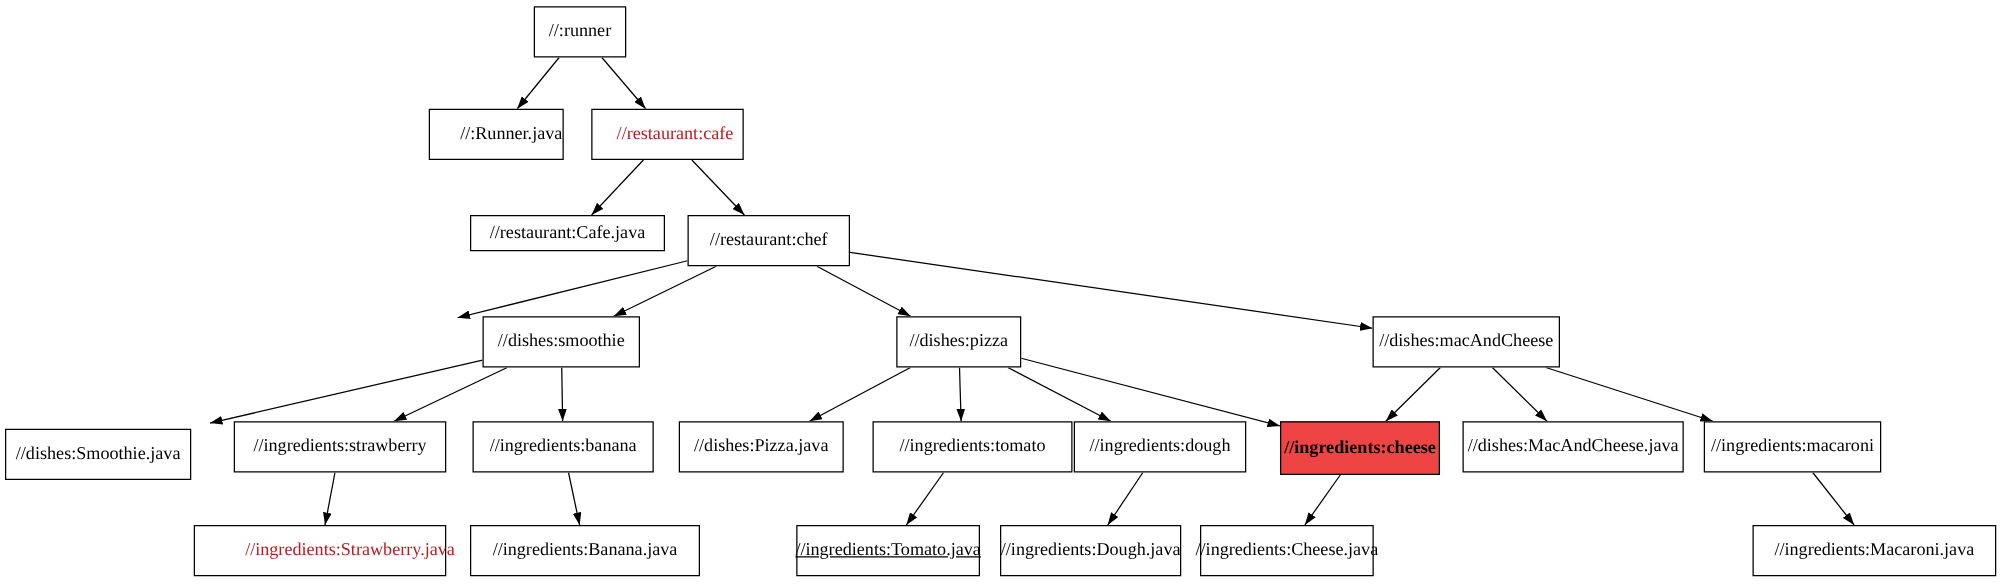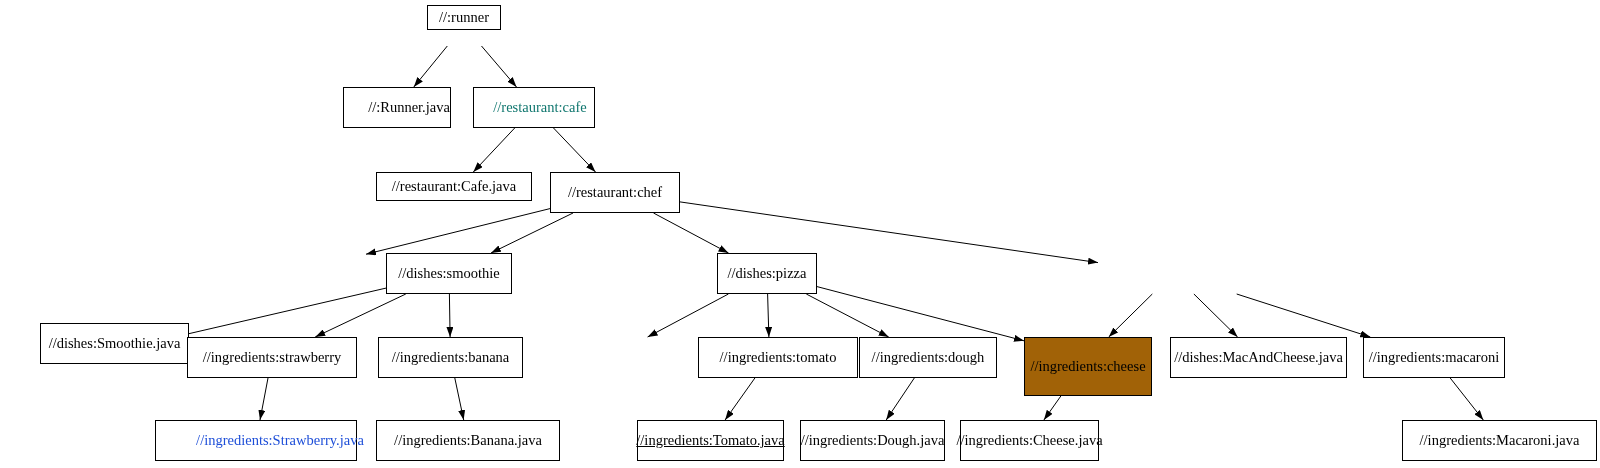--- a/index.html
+++ b/index.html
@@ -70,34 +70,36 @@
         <line x1="1152.3" y1="294.0" x2="1108.7" y2="337.0" stroke="#000000" stroke-width="1" marker-end="url(#arrowhead)"></line>
         <line x1="1193.9" y1="294.0" x2="1237.6" y2="337.0" stroke="#000000" stroke-width="1" marker-end="url(#arrowhead)"></line>
         <line x1="1236.7" y1="294.0" x2="1370.3" y2="337.0" stroke="#000000" stroke-width="1" marker-end="url(#arrowhead)"></line>
         <line x1="754.9" y1="378.0" x2="725.1" y2="420.0" stroke="#000000" stroke-width="1" marker-end="url(#arrowhead)"></line>
         <line x1="914.3" y1="378.0" x2="886.2" y2="420.0" stroke="#000000" stroke-width="1" marker-end="url(#arrowhead)"></line>
         <line x1="1073.6" y1="378.0" x2="1043.9" y2="420.0" stroke="#000000" stroke-width="1" marker-end="url(#arrowhead)"></line>
         <line x1="1450.2" y1="378.0" x2="1483.3" y2="420.0" stroke="#000000" stroke-width="1" marker-end="url(#arrowhead)"></line>
       </g>
   </svg>
 
-<div class="node" style="left: 427px; top: 5px; width: 74px; height: 25px; background: rgb(255, 255, 255); border-color: rgb(0, 0, 0); color: rgb(0, 0, 0);">//:runner</div>
+<div class="node" style="left: 427px; top: 5px; width: 74px; height: 41px; background: rgb(255, 255, 255); border-color: rgb(0, 0, 0); color: rgb(0, 0, 0);">//:runner</div>
     <div class="node" style="left: 343px; top: 87px; width: 108px; height: 41px; background: rgb(255, 255, 255); border-color: rgb(0, 0, 0); color: rgb(0, 0, 0); padding-left: 24px;">//:Runner.java</div>
-    <div class="node" style="left: 473px; top: 87px; width: 122px; height: 41px; background: rgb(255, 255, 255); border-color: rgb(0, 0, 0); color: #0f766e; padding-left: 12px;">//restaurant:cafe</div>
+    <div class="node" style="left: 473px; top: 87px; width: 122px; height: 41px; background: rgb(255, 255, 255); border-color: rgb(0, 0, 0); color: #b91c1c; padding-left: 12px;">//restaurant:cafe</div>
     <div class="node" style="left: 376px; top: 172px; width: 156px; height: 29px; background: rgb(255, 255, 255); border-color: rgb(0, 0, 0); color: rgb(0, 0, 0);">//restaurant:Cafe.java</div>
     <div class="node" style="left: 550px; top: 172px; width: 130px; height: 41px; background: rgb(255, 255, 255); border-color: rgb(0, 0, 0); color: rgb(0, 0, 0);">//restaurant:chef</div>
     <div class="node" style="left: 386px; top: 253px; width: 126px; height: 41px; background: rgb(255, 255, 255); border-color: rgb(0, 0, 0); color: rgb(0, 0, 0);">//dishes:smoothie</div>
     <div class="node" style="left: 717px; top: 253px; width: 100px; height: 41px; background: rgb(255, 255, 255); border-color: rgb(0, 0, 0); color: rgb(0, 0, 0);">//dishes:pizza</div>
-    <div class="node" style="left: 4px; top: 323px; width: 149px; height: 41px; background: rgb(255, 255, 255); border-color: rgb(0, 0, 0); color: rgb(0, 0, 0); margin-left: 36px;">//dishes:Smoothie.java</div>
+    <div class="node" style="left: 1098px; top: 253px; width: 150px; height: 41px; background: rgb(255, 255, 255); border-color: rgb(0, 0, 0); color: rgb(0, 0, 0);">//dishes:macAndCheese</div>
+    <div class="node" style="left: 4px; top: 343px; width: 149px; height: 41px; background: rgb(255, 255, 255); border-color: rgb(0, 0, 0); color: rgb(0, 0, 0);">//dishes:Smoothie.java</div>
     <div class="node" style="left: 187px; top: 337px; width: 170px; height: 41px; background: rgb(255, 255, 255); border-color: rgb(0, 0, 0); color: rgb(0, 0, 0);">//ingredients:strawberry</div>
     <div class="node" style="left: 378px; top: 337px; width: 145px; height: 41px; background: rgb(255, 255, 255); border-color: rgb(0, 0, 0); color: rgb(0, 0, 0);">//ingredients:banana</div>
+    <div class="node" style="left: 543px; top: 337px; width: 132px; height: 41px; background: rgb(255, 255, 255); border-color: rgb(0, 0, 0); color: rgb(0, 0, 0);">//dishes:Pizza.java</div>
     <div class="node" style="left: 698px; top: 337px; width: 160px; height: 41px; background: rgb(255, 255, 255); border-color: rgb(0, 0, 0); color: rgb(0, 0, 0);">//ingredients:tomato</div>
     <div class="node" style="left: 859px; top: 337px; width: 138px; height: 41px; background: rgb(255, 255, 255); border-color: rgb(0, 0, 0); color: rgb(0, 0, 0);">//ingredients:dough</div>
-    <div class="node" style="left: 1024px; top: 337px; width: 128px; height: 59px; background: #a16207; border-color: rgb(0, 0, 0); color: rgb(0, 0, 0);">//ingredients:cheese</div>
+    <div class="node" style="left: 1024px; top: 337px; width: 128px; height: 43px; background: #ef4444; border-color: rgb(0, 0, 0); color: rgb(0, 0, 0); font-weight: bold;">//ingredients:cheese</div>
     <div class="node" style="left: 1170px; top: 337px; width: 177px; height: 41px; background: rgb(255, 255, 255); border-color: rgb(0, 0, 0); color: rgb(0, 0, 0);">//dishes:MacAndCheese.java</div>
     <div class="node" style="left: 1363px; top: 337px; width: 142px; height: 41px; background: rgb(255, 255, 255); border-color: rgb(0, 0, 0); color: rgb(0, 0, 0);">//ingredients:macaroni</div>
-    <div class="node" style="left: 155px; top: 420px; width: 202px; height: 41px; background: rgb(255, 255, 255); border-color: rgb(0, 0, 0); color: #1d4ed8; padding-left: 48px;">//ingredients:Strawberry.java</div>
+    <div class="node" style="left: 155px; top: 420px; width: 202px; height: 41px; background: rgb(255, 255, 255); border-color: rgb(0, 0, 0); color: #b91c1c; padding-left: 48px;">//ingredients:Strawberry.java</div>
     <div class="node" style="left: 376px; top: 420px; width: 184px; height: 41px; background: rgb(255, 255, 255); border-color: rgb(0, 0, 0); color: rgb(0, 0, 0);">//ingredients:Banana.java</div>
     <div class="node" style="left: 637px; top: 420px; width: 147px; height: 41px; background: rgb(255, 255, 255); border-color: rgb(0, 0, 0); color: rgb(0, 0, 0); text-decoration: underline;">//ingredients:Tomato.java</div>
     <div class="node" style="left: 800px; top: 420px; width: 145px; height: 41px; background: rgb(255, 255, 255); border-color: rgb(0, 0, 0); color: rgb(0, 0, 0);">//ingredients:Dough.java</div>
     <div class="node" style="left: 960px; top: 420px; width: 139px; height: 41px; background: rgb(255, 255, 255); border-color: rgb(0, 0, 0); color: rgb(0, 0, 0);">//ingredients:Cheese.java</div>
     <div class="node" style="left: 1402px; top: 420px; width: 195px; height: 41px; background: rgb(255, 255, 255); border-color: rgb(0, 0, 0); color: rgb(0, 0, 0);">//ingredients:Macaroni.java</div>
   </div>
 
 </body></html>

